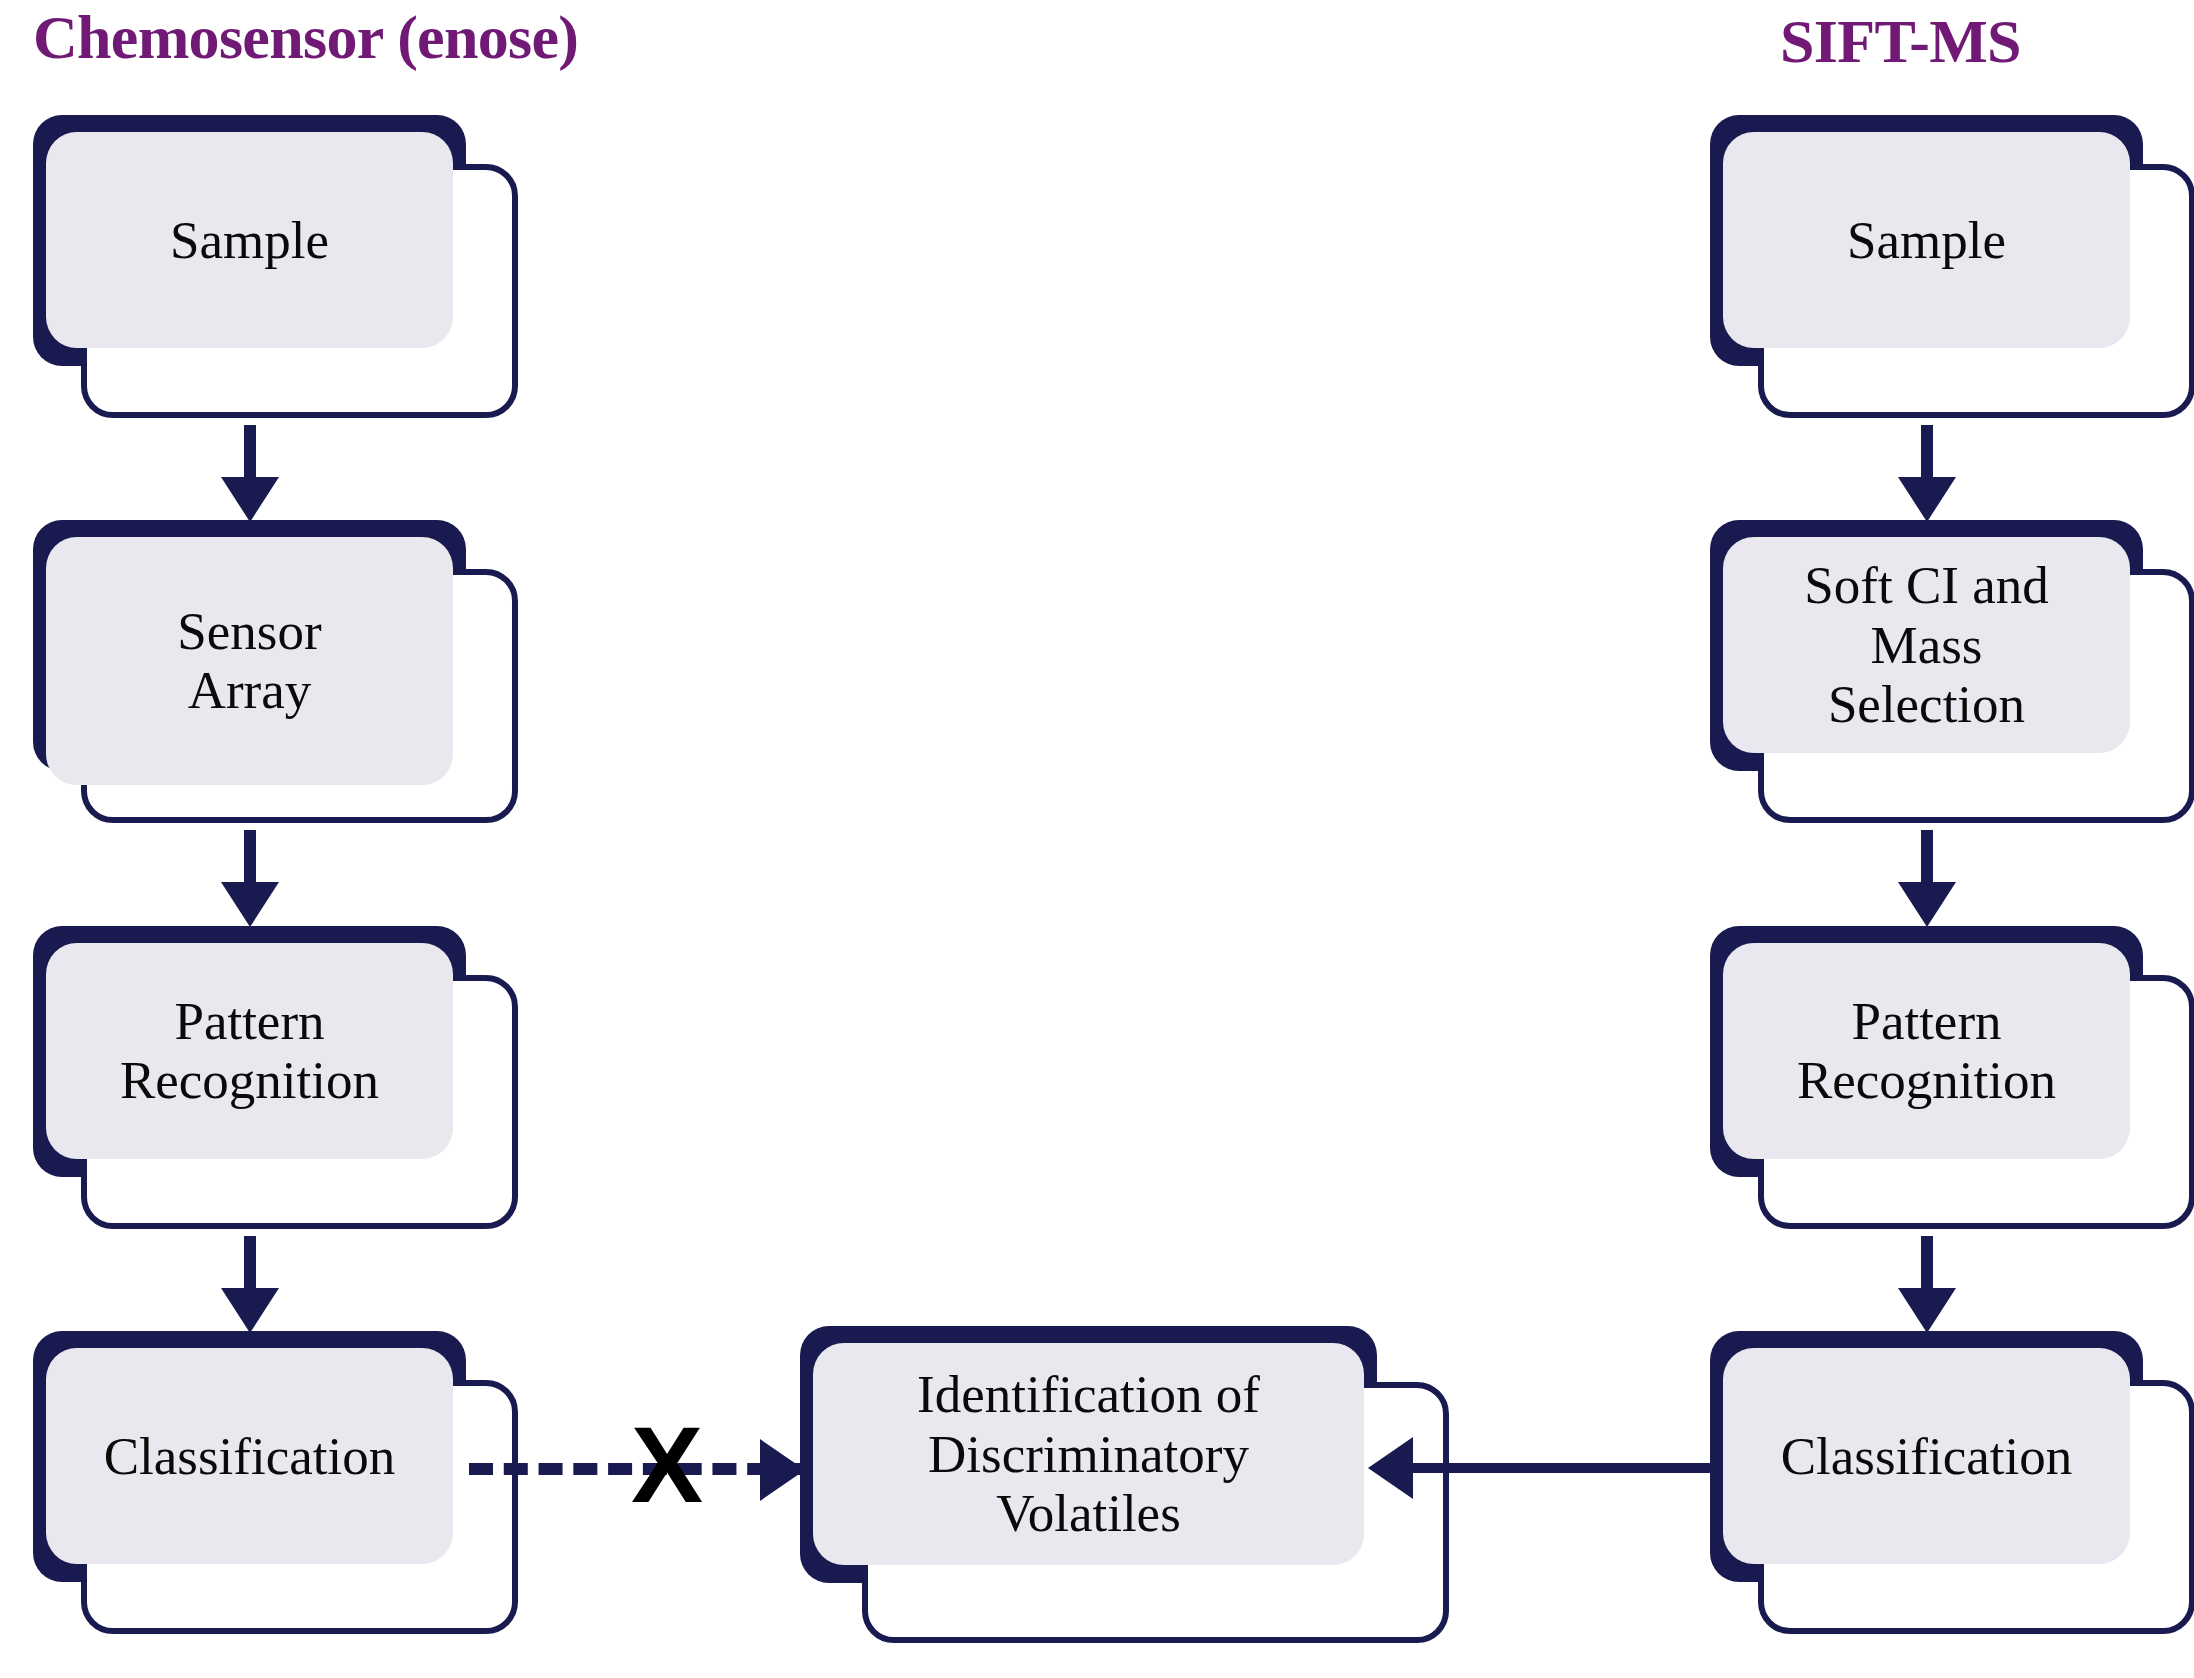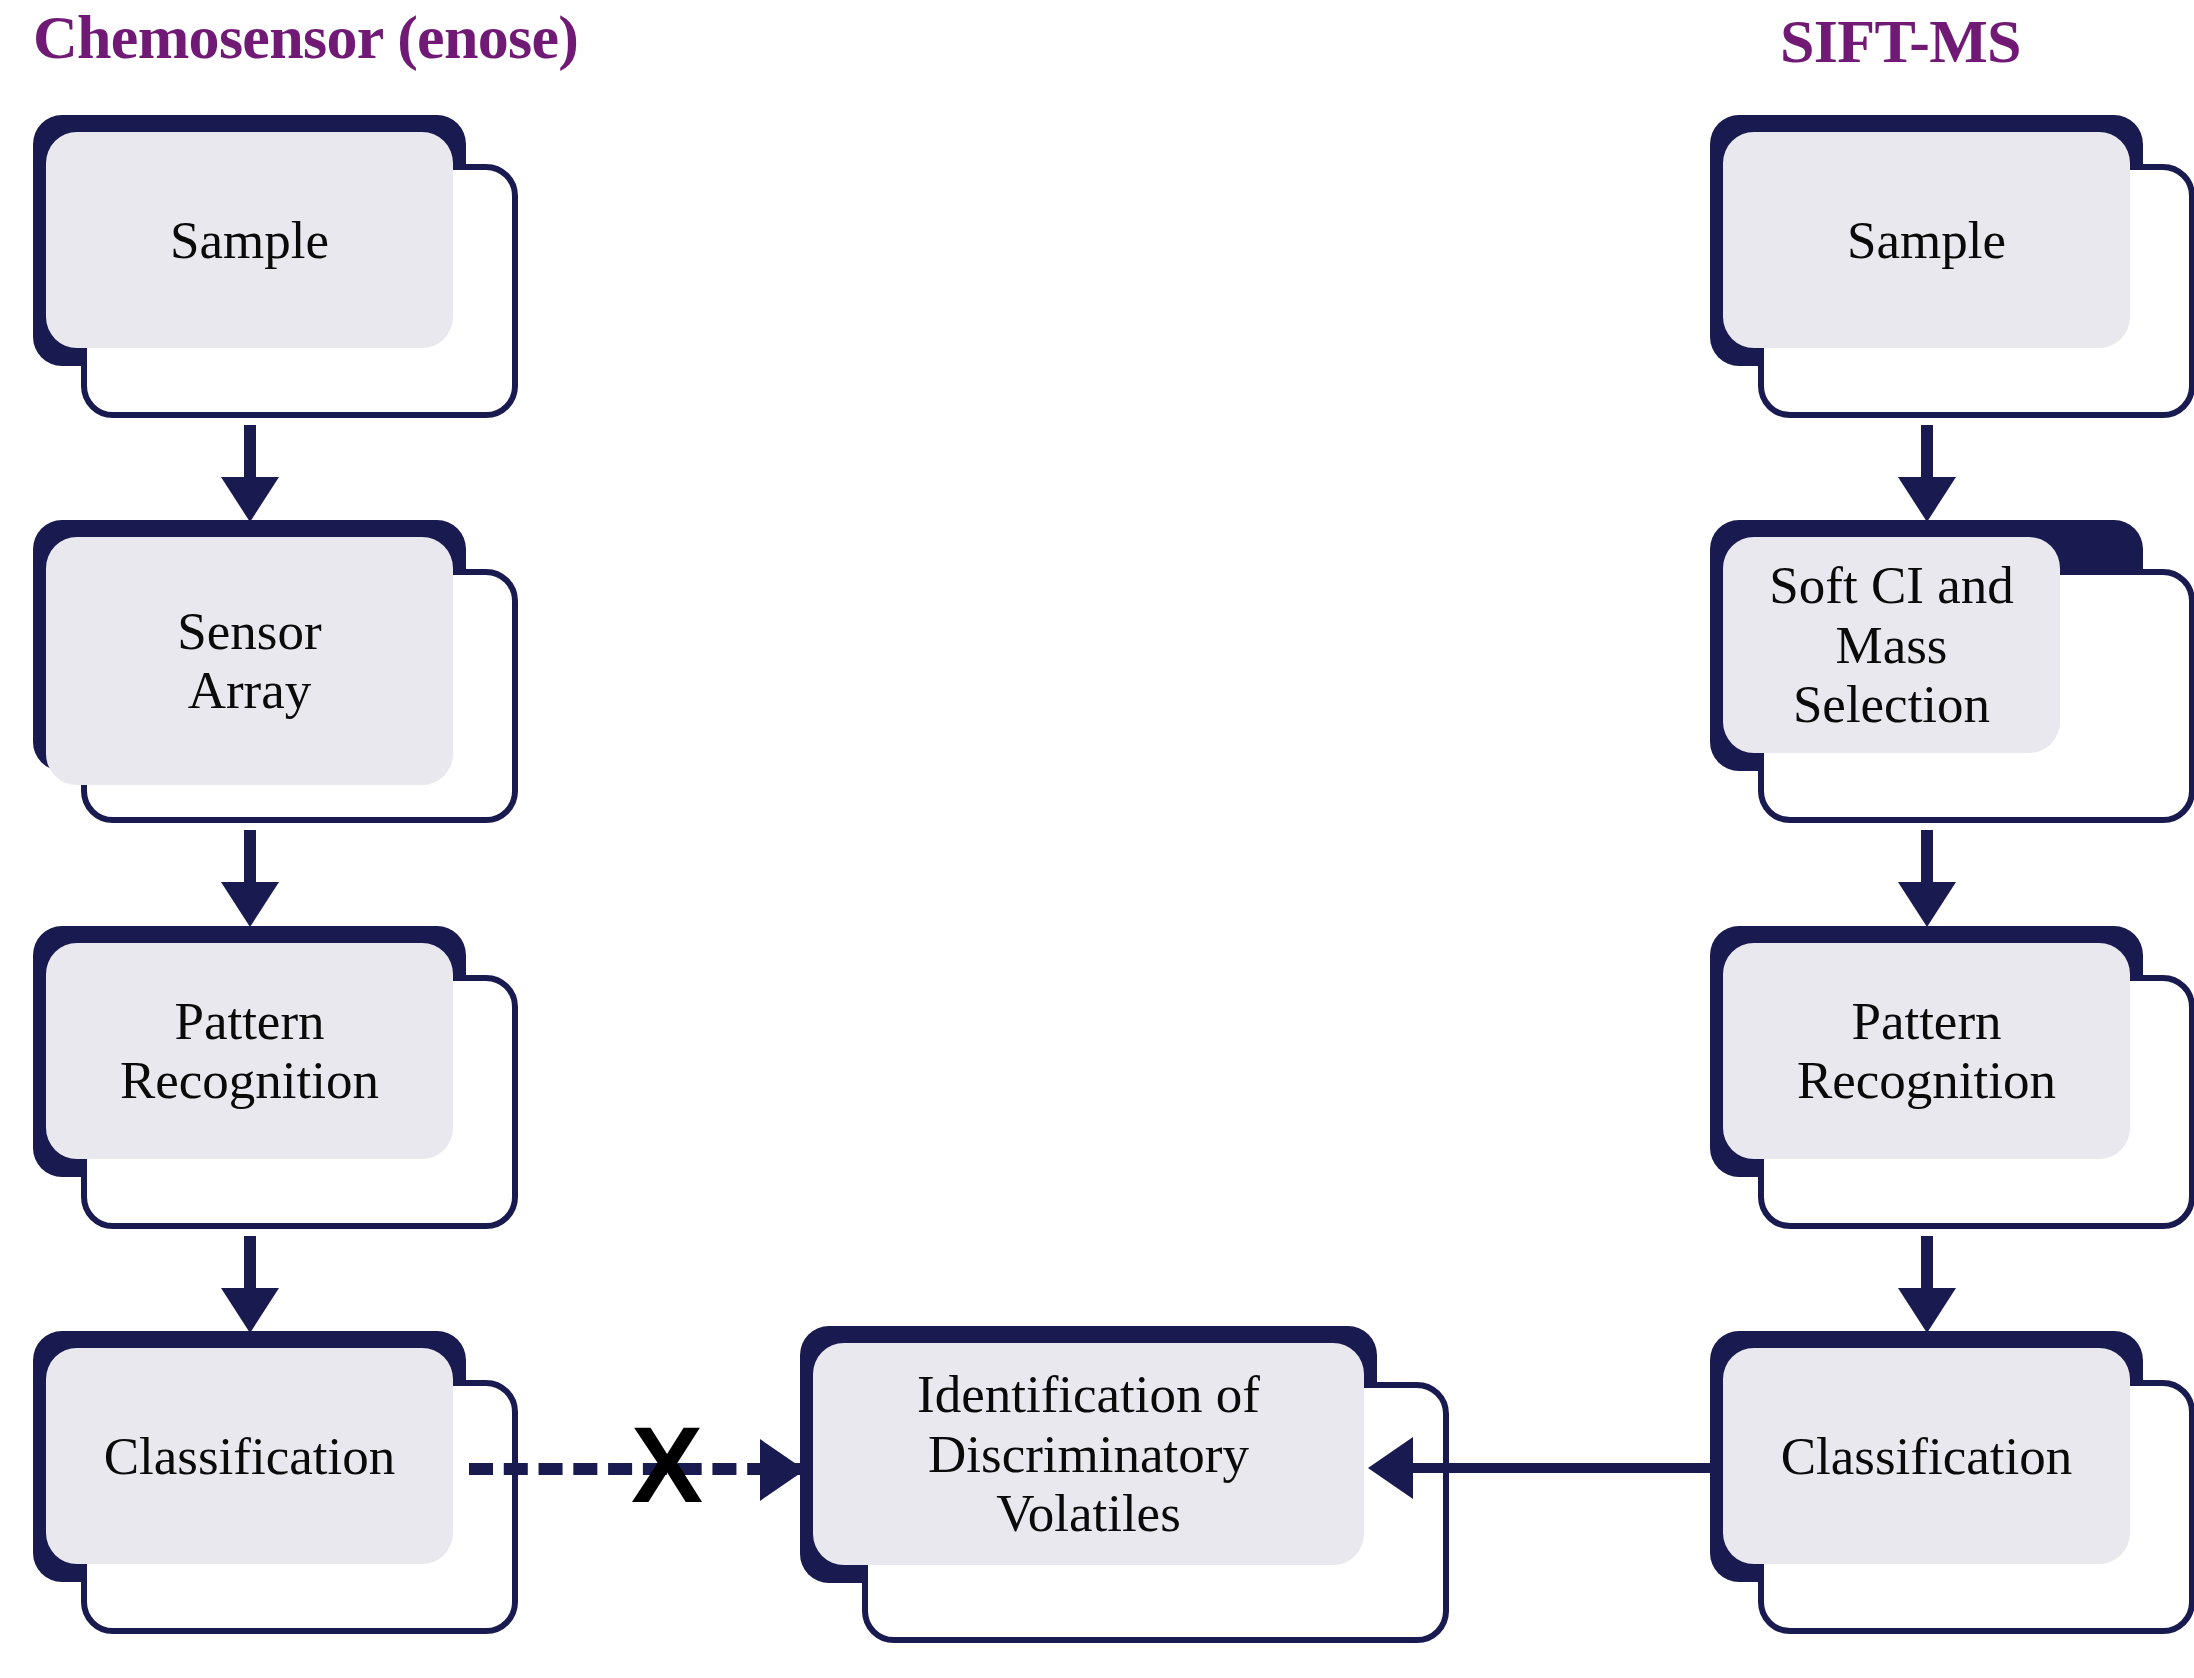--- a/index.html
+++ b/index.html
@@ -176,21 +176,21 @@
   </div>
 
   <div class="v-arrow" style="left:1921px;top:425px;width:11.5px;height:97px;">
     <div class="shaft" style="height:58px;"></div>
     <div class="head"></div>
   </div>
 
   <div class="node" style="left:1710px;top:520px;width:484px;height:303px;">
     <div class="backplate" style="left:0;top:0;width:433px;height:251px;"></div>
     <div class="frame" style="left:48px;top:49px;width:437px;height:254px;"></div>
-    <div class="inner" style="left:13px;top:17.3px;width:337px;height:216px;">
+    <div class="inner" style="left:13px;top:17.3px;width:407px;height:216px;">
       <span class="label">Soft CI and
 Mass
 Selection</span>
     </div>
   </div>
 
   <div class="v-arrow" style="left:1921px;top:830px;width:11.5px;height:97px;">
     <div class="shaft" style="height:58px;"></div>
     <div class="head"></div>
   </div>

